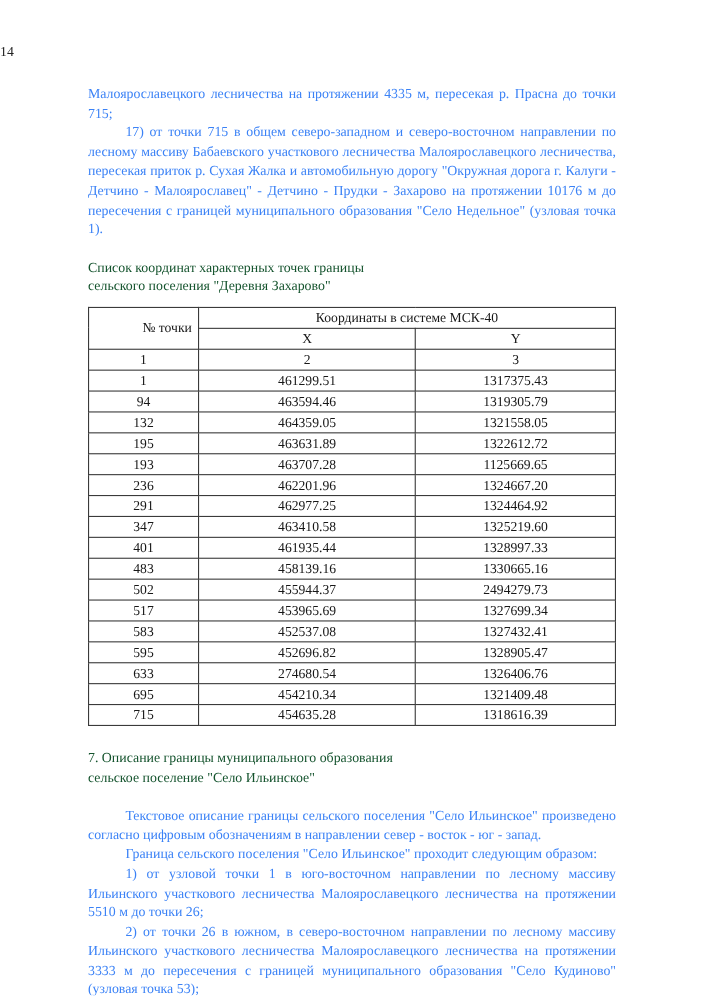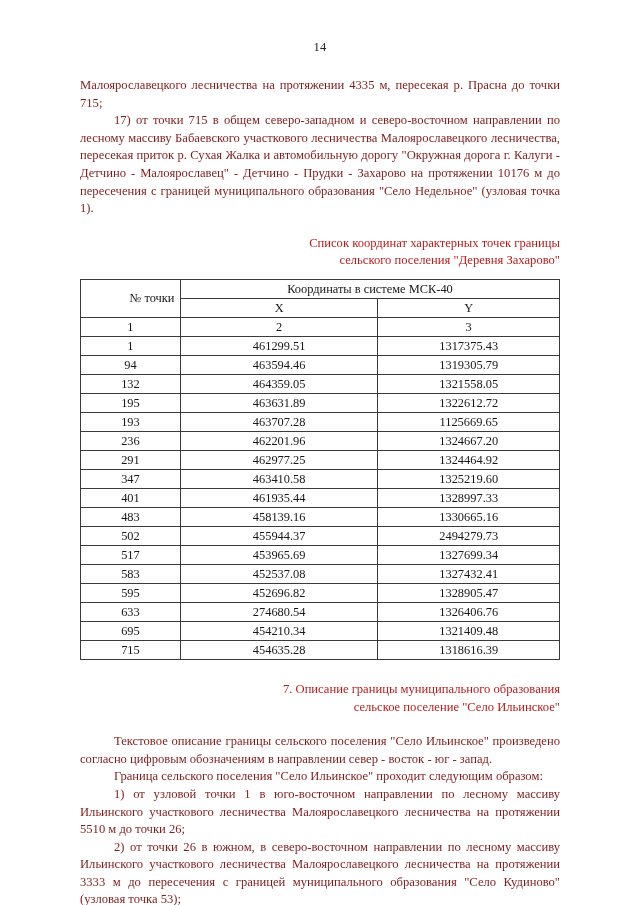--- a/index.html
+++ b/index.html
@@ -13,47 +13,47 @@
   }
   .page {
     position: relative;
     width: 640px;
     height: 905px;
     background: #ffffff;
     overflow: hidden;
     box-sizing: border-box;
   }
   .page-number {
-    text-align: center;
+    text-align: left;
     font-size: 12.5px;
     margin-top: 40px;
     color: #222;
     letter-spacing: 0.2px;
   }
   .content {
     margin: 0 auto;
     width: 480px;
     padding-top: 22px;
   }
   p.body-text {
     margin: 0;
     font-size: 12.6px;
     line-height: 17.6px;
     text-align: justify;
     text-justify: inter-word;
-    color: #7f1d1d;
+    color: #3b82f6;
   }
   p.indent {
     text-indent: 34px;
   }
   .center-title {
-    text-align: right;
+    text-align: left;
     font-size: 12.6px;
     line-height: 17.6px;
-    color: #b91c1c;
+    color: #14532d;
   }
   .spacer-sm { height: 9px; }
   .spacer-md { height: 17px; }
   .spacer-lg { height: 21px; }
 
   table.coords {
     border-collapse: collapse;
     width: 480px;
     margin: 0 auto;
     font-size: 12.4px;

